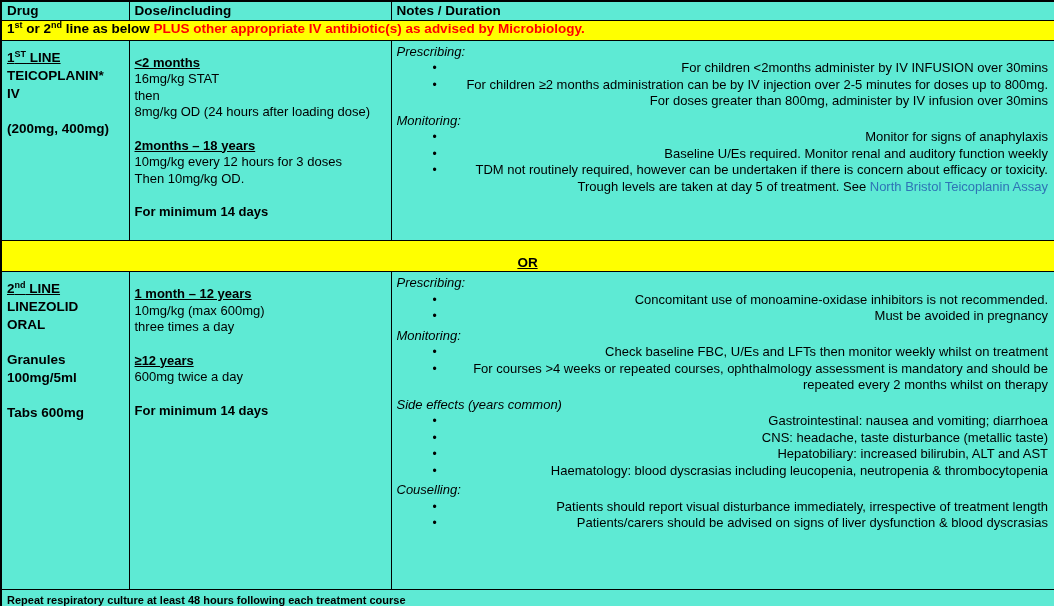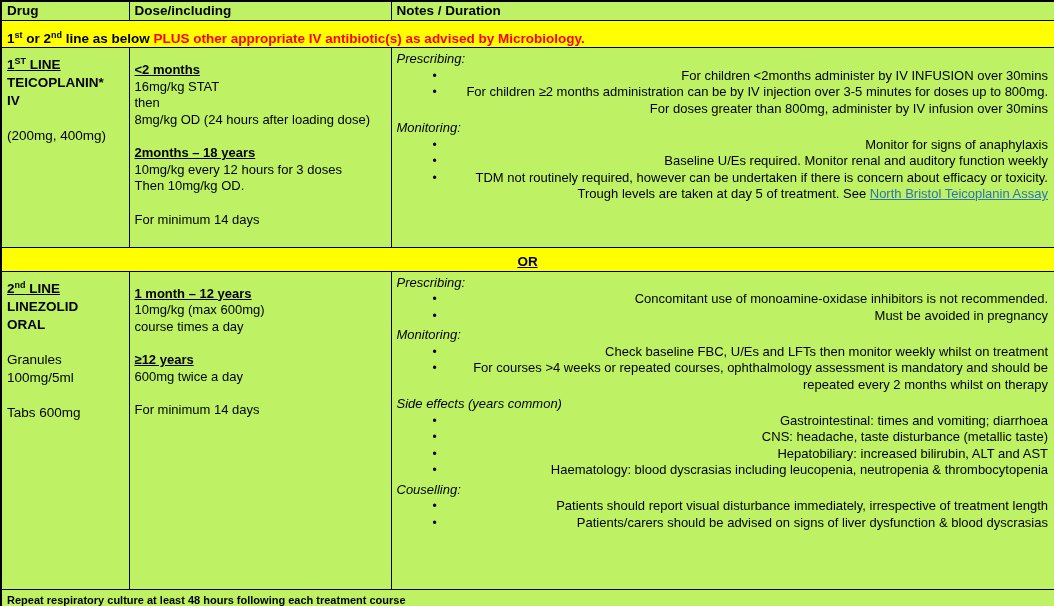--- a/index.html
+++ b/index.html
@@ -5,21 +5,21 @@
   * { box-sizing: border-box; }
   html, body { margin: 0; padding: 0; background: #ffffff; }
   body {
     width: 1054px;
     font-family: "Liberation Sans", sans-serif;
     color: #000;
   }
   .page {
     width: 1054px;
     height: 606px;
-    background: #bef264;
+    background: #5eead4;
     overflow: hidden;
   }
   table.doc-table {
     width: 1054px;
     border-collapse: collapse;
     table-layout: fixed;
     border: 2px solid #000;
   }
   td, th {
     border: 1px solid #000;
@@ -33,73 +33,73 @@
     font-size: 13.5px;
     font-weight: bold;
     height: 18px;
     padding-top: 1px;
   }
   .banner-cell {
     background: #FFFF00;
     font-weight: bold;
     font-size: 13.5px;
     height: 20px;
-    padding-top: 10px;
+    padding-top: 0;
     white-space: nowrap;
   }
   .banner-red { color: #FF0000; }
   sup { font-size: 9px; vertical-align: super; line-height: 0; }
   .or-cell {
     background: #FFFF00;
     text-align: center;
     font-weight: bold;
     font-size: 13.5px;
     height: 21px;
-    padding-top: 6px;
+    padding-top: 14px;
   }
   .or-cell .or-label { text-decoration: underline; }
   .footer-cell {
     font-weight: bold;
     font-size: 11px;
     height: 22px;
     padding-top: 2px;
   }
   .row1 td { height: 200px; }
   .row2 td { height: 318px; }
 
   
   .drug-cell { font-weight: bold; font-size: 13.5px; line-height: 18px; padding-top: 8px; }
   .rank { text-decoration: underline; }
-  .strengths, .form { font-weight: normal; }
+  .strengths, .form { font-weight: bold; }
   .gap-line { height: 17px; }
 
   
   .dose-cell { font-size: 13px; line-height: 16.5px; }
   .dose-top-pad { height: 13px; }
   .age-heading { font-weight: bold; text-decoration: underline; }
-  .duration-line { font-weight: normal; }
+  .duration-line { font-weight: bold; }
 
   
   .notes-cell { font-size: 13px; line-height: 16.5px; }
   .section-heading { font-style: italic; }
   .section { margin-top: 0; }
   .section + .section { margin-top: 3px; }
   .notes-top-pad { height: 2px; }
   .bullet {
     display: flex;
     align-items: flex-start;
   }
   .b-glyph {
     flex: 0 0 24px;
     margin-left: 36px;
     text-align: left;
     font-size: 12px;
   }
   .b-text { flex: 1 1 auto; text-align: right; }
-  a.note-link { color: #2E74B5; text-decoration: underline; cursor: pointer; }
+  a.note-link { color: #2E74B5; cursor: pointer; }
 </style>
 </head>
 <body>
 
 <div class="page">
   <table class="doc-table">
     <colgroup>
       <col style="width:128px">
       <col style="width:262px">
       <col style="width:664px">
@@ -142,21 +142,21 @@
       <td class="notes-cell">
         <div class="notes-top-pad"></div>
         <div class="section">
           <div class="section-heading">Prescribing:</div>
           <div class="bullet">
             <span class="b-glyph">•</span>
             <span class="b-text">For children &lt;2months administer by IV INFUSION over 30mins</span>
           </div>
           <div class="bullet">
             <span class="b-glyph">•</span>
-            <span class="b-text">For children ≥2 months administration can be by IV injection over 3-5 minutes for doses up to 800mg.  For doses greater than 800mg, administer by IV infusion over 30mins</span>
+            <span class="b-text">For children ≥2 months administration can be by IV injection over 2-5 minutes for doses up to 800mg.  For doses greater than 800mg, administer by IV infusion over 30mins</span>
           </div>
         </div>
         <div class="section">
           <div class="section-heading">Monitoring:</div>
           <div class="bullet">
             <span class="b-glyph">•</span>
             <span class="b-text">Monitor for signs of anaphylaxis</span>
           </div>
           <div class="bullet">
             <span class="b-glyph">•</span>
@@ -184,21 +184,21 @@
         <div class="gap-line"></div>
         <div class="form">Granules</div>
         <div class="form">100mg/5ml</div>
         <div class="gap-line"></div>
         <div class="form">Tabs 600mg</div>
       </td>
       <td class="dose-cell">
         <div class="dose-top-pad"></div>
         <div class="age-heading">1 month – 12 years</div>
         <div>10mg/kg (max 600mg)</div>
-        <div> course times a day</div>
+        <div> three times a day</div>
         <div class="gap-line"></div>
         <div class="age-heading">≥12 years</div>
         <div>600mg twice a day</div>
         <div class="gap-line"></div>
         <div class="duration-line">For minimum 14 days</div>
       </td>
       <td class="notes-cell">
         <div class="notes-top-pad"></div>
         <div class="section">
           <div class="section-heading">Prescribing:</div>
@@ -219,21 +219,21 @@
           </div>
           <div class="bullet">
             <span class="b-glyph">•</span>
             <span class="b-text">For courses &gt;4 weeks or repeated courses, ophthalmology assessment is mandatory and should be repeated every 2 months whilst on therapy</span>
           </div>
         </div>
         <div class="section">
           <div class="section-heading">Side effects (years common)</div>
           <div class="bullet">
             <span class="b-glyph">•</span>
-            <span class="b-text">Gastrointestinal: times and vomiting; diarrhoea</span>
+            <span class="b-text">Gastrointestinal: nausea and vomiting; diarrhoea</span>
           </div>
           <div class="bullet">
             <span class="b-glyph">•</span>
             <span class="b-text">CNS: headache, taste disturbance (metallic taste)</span>
           </div>
           <div class="bullet">
             <span class="b-glyph">•</span>
             <span class="b-text">Hepatobiliary: increased bilirubin, ALT and AST</span>
           </div>
           <div class="bullet">

